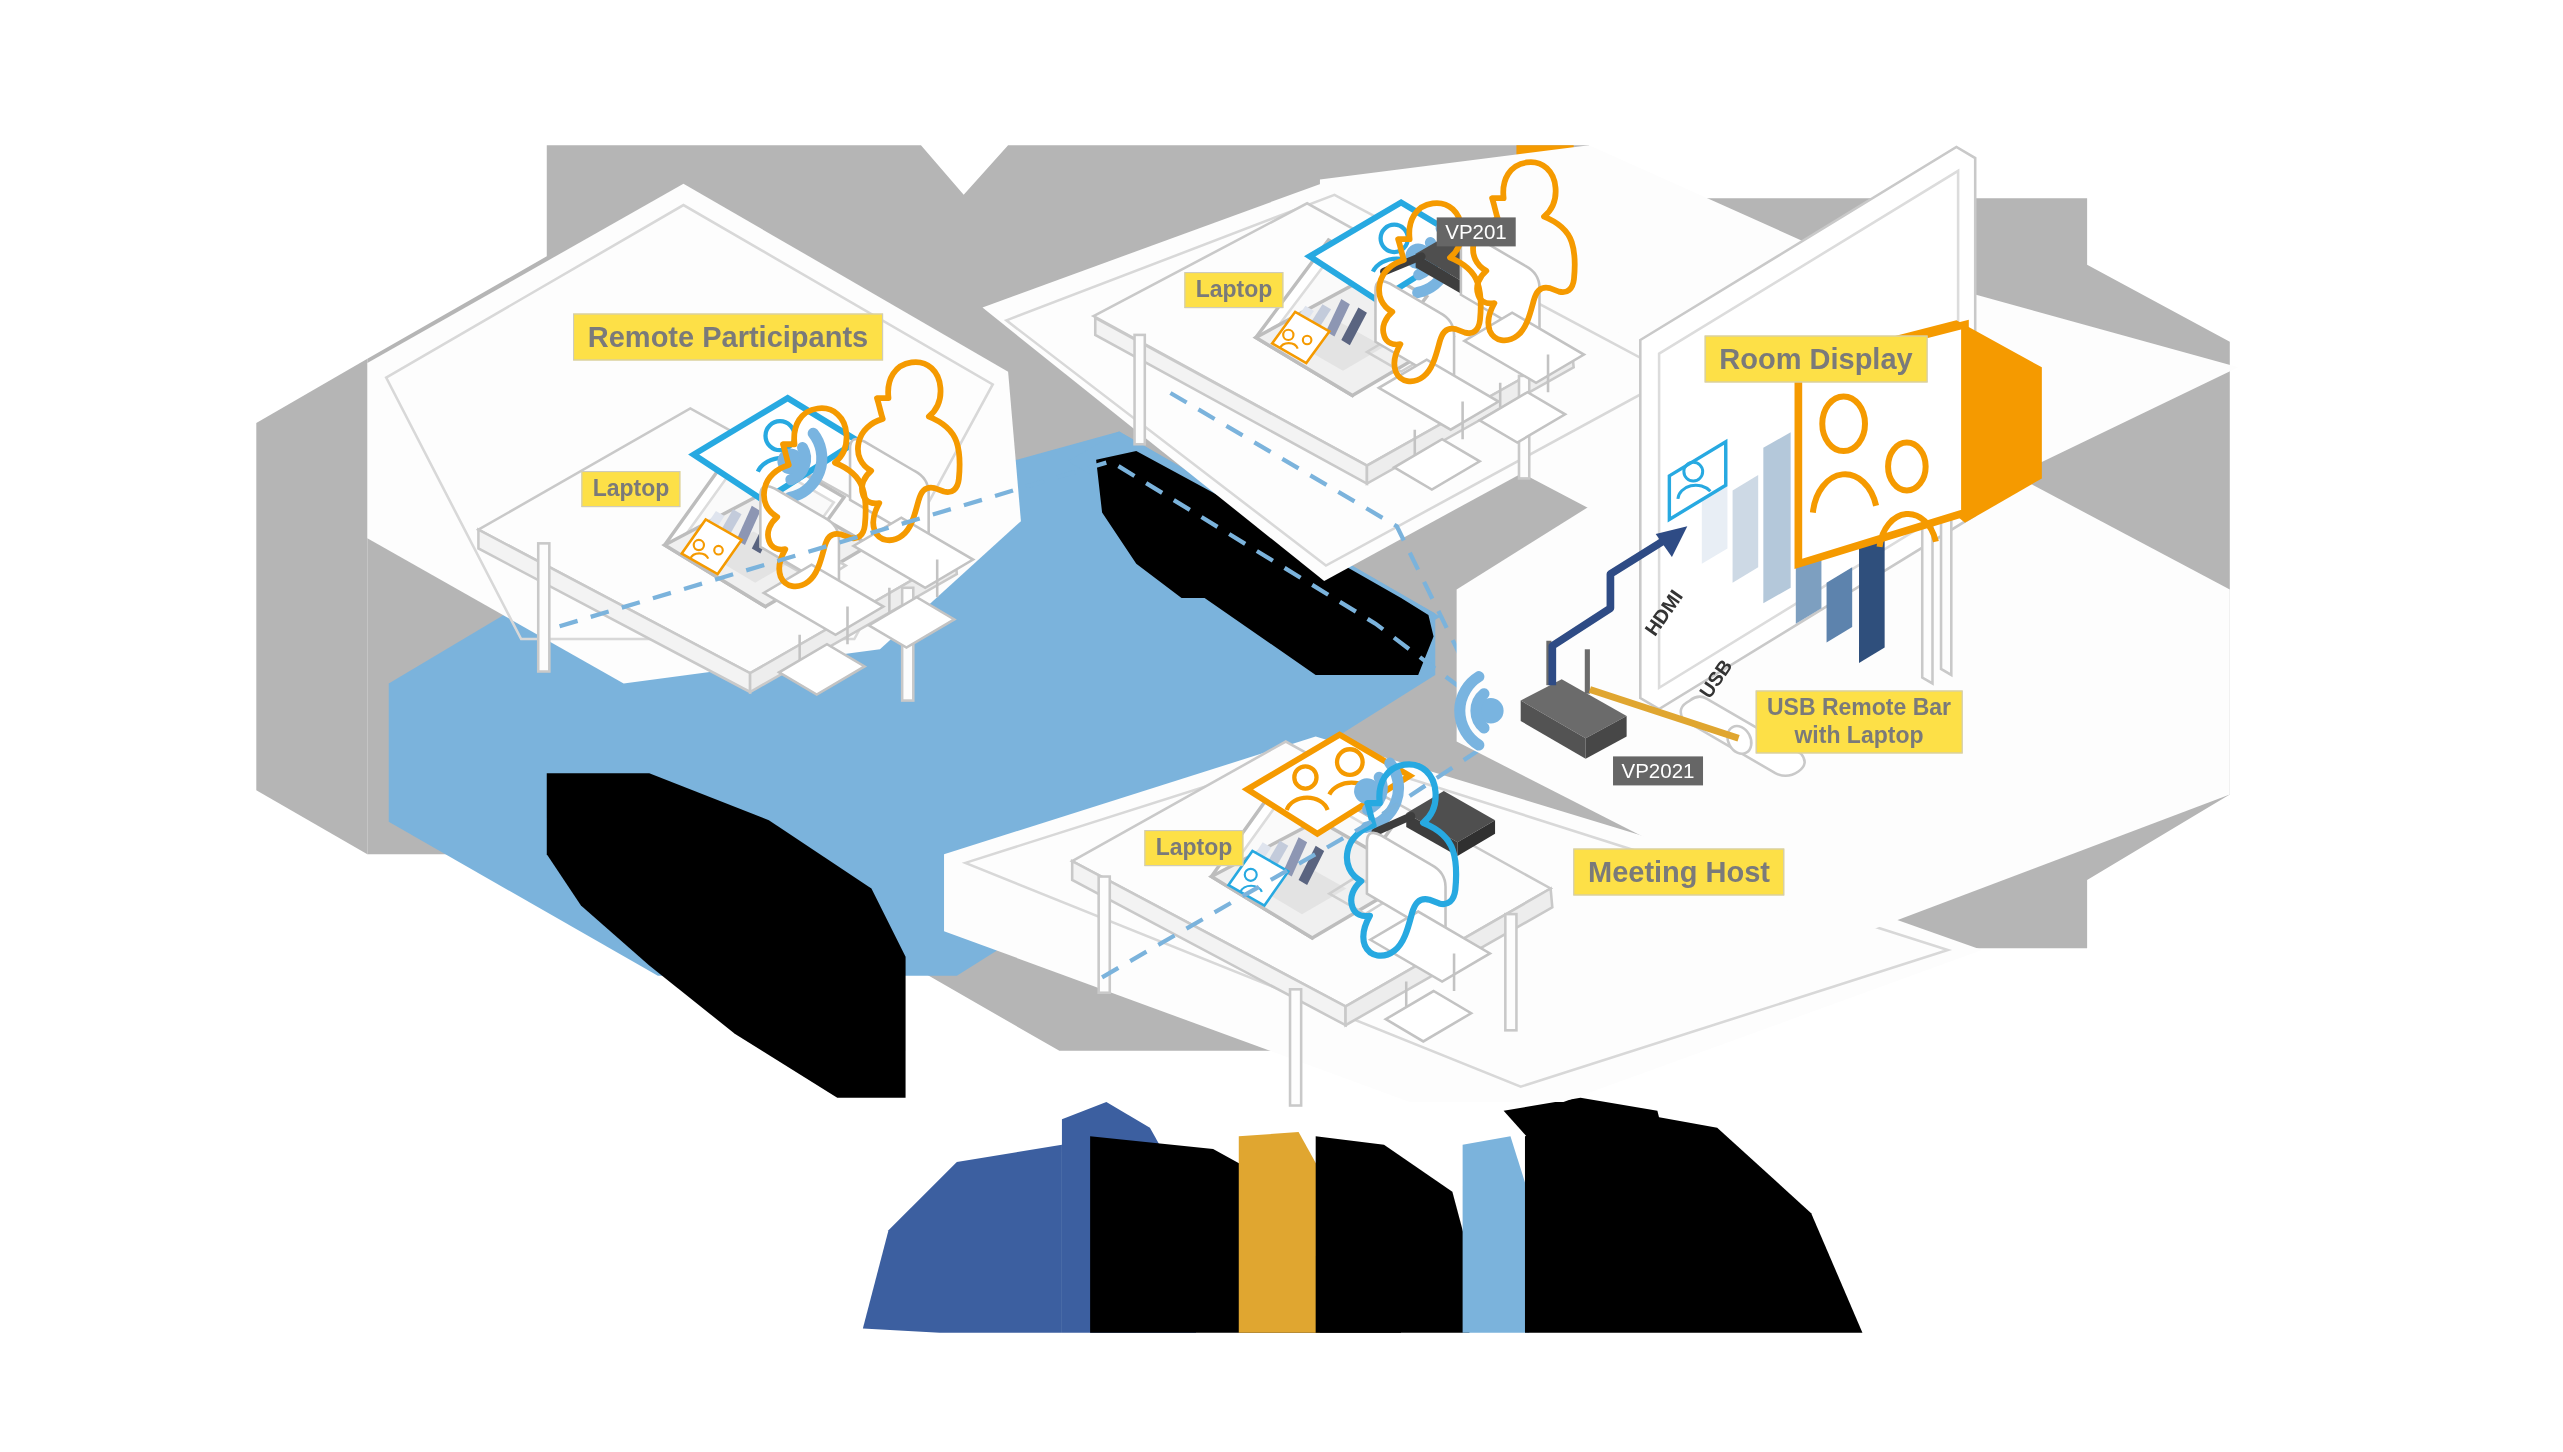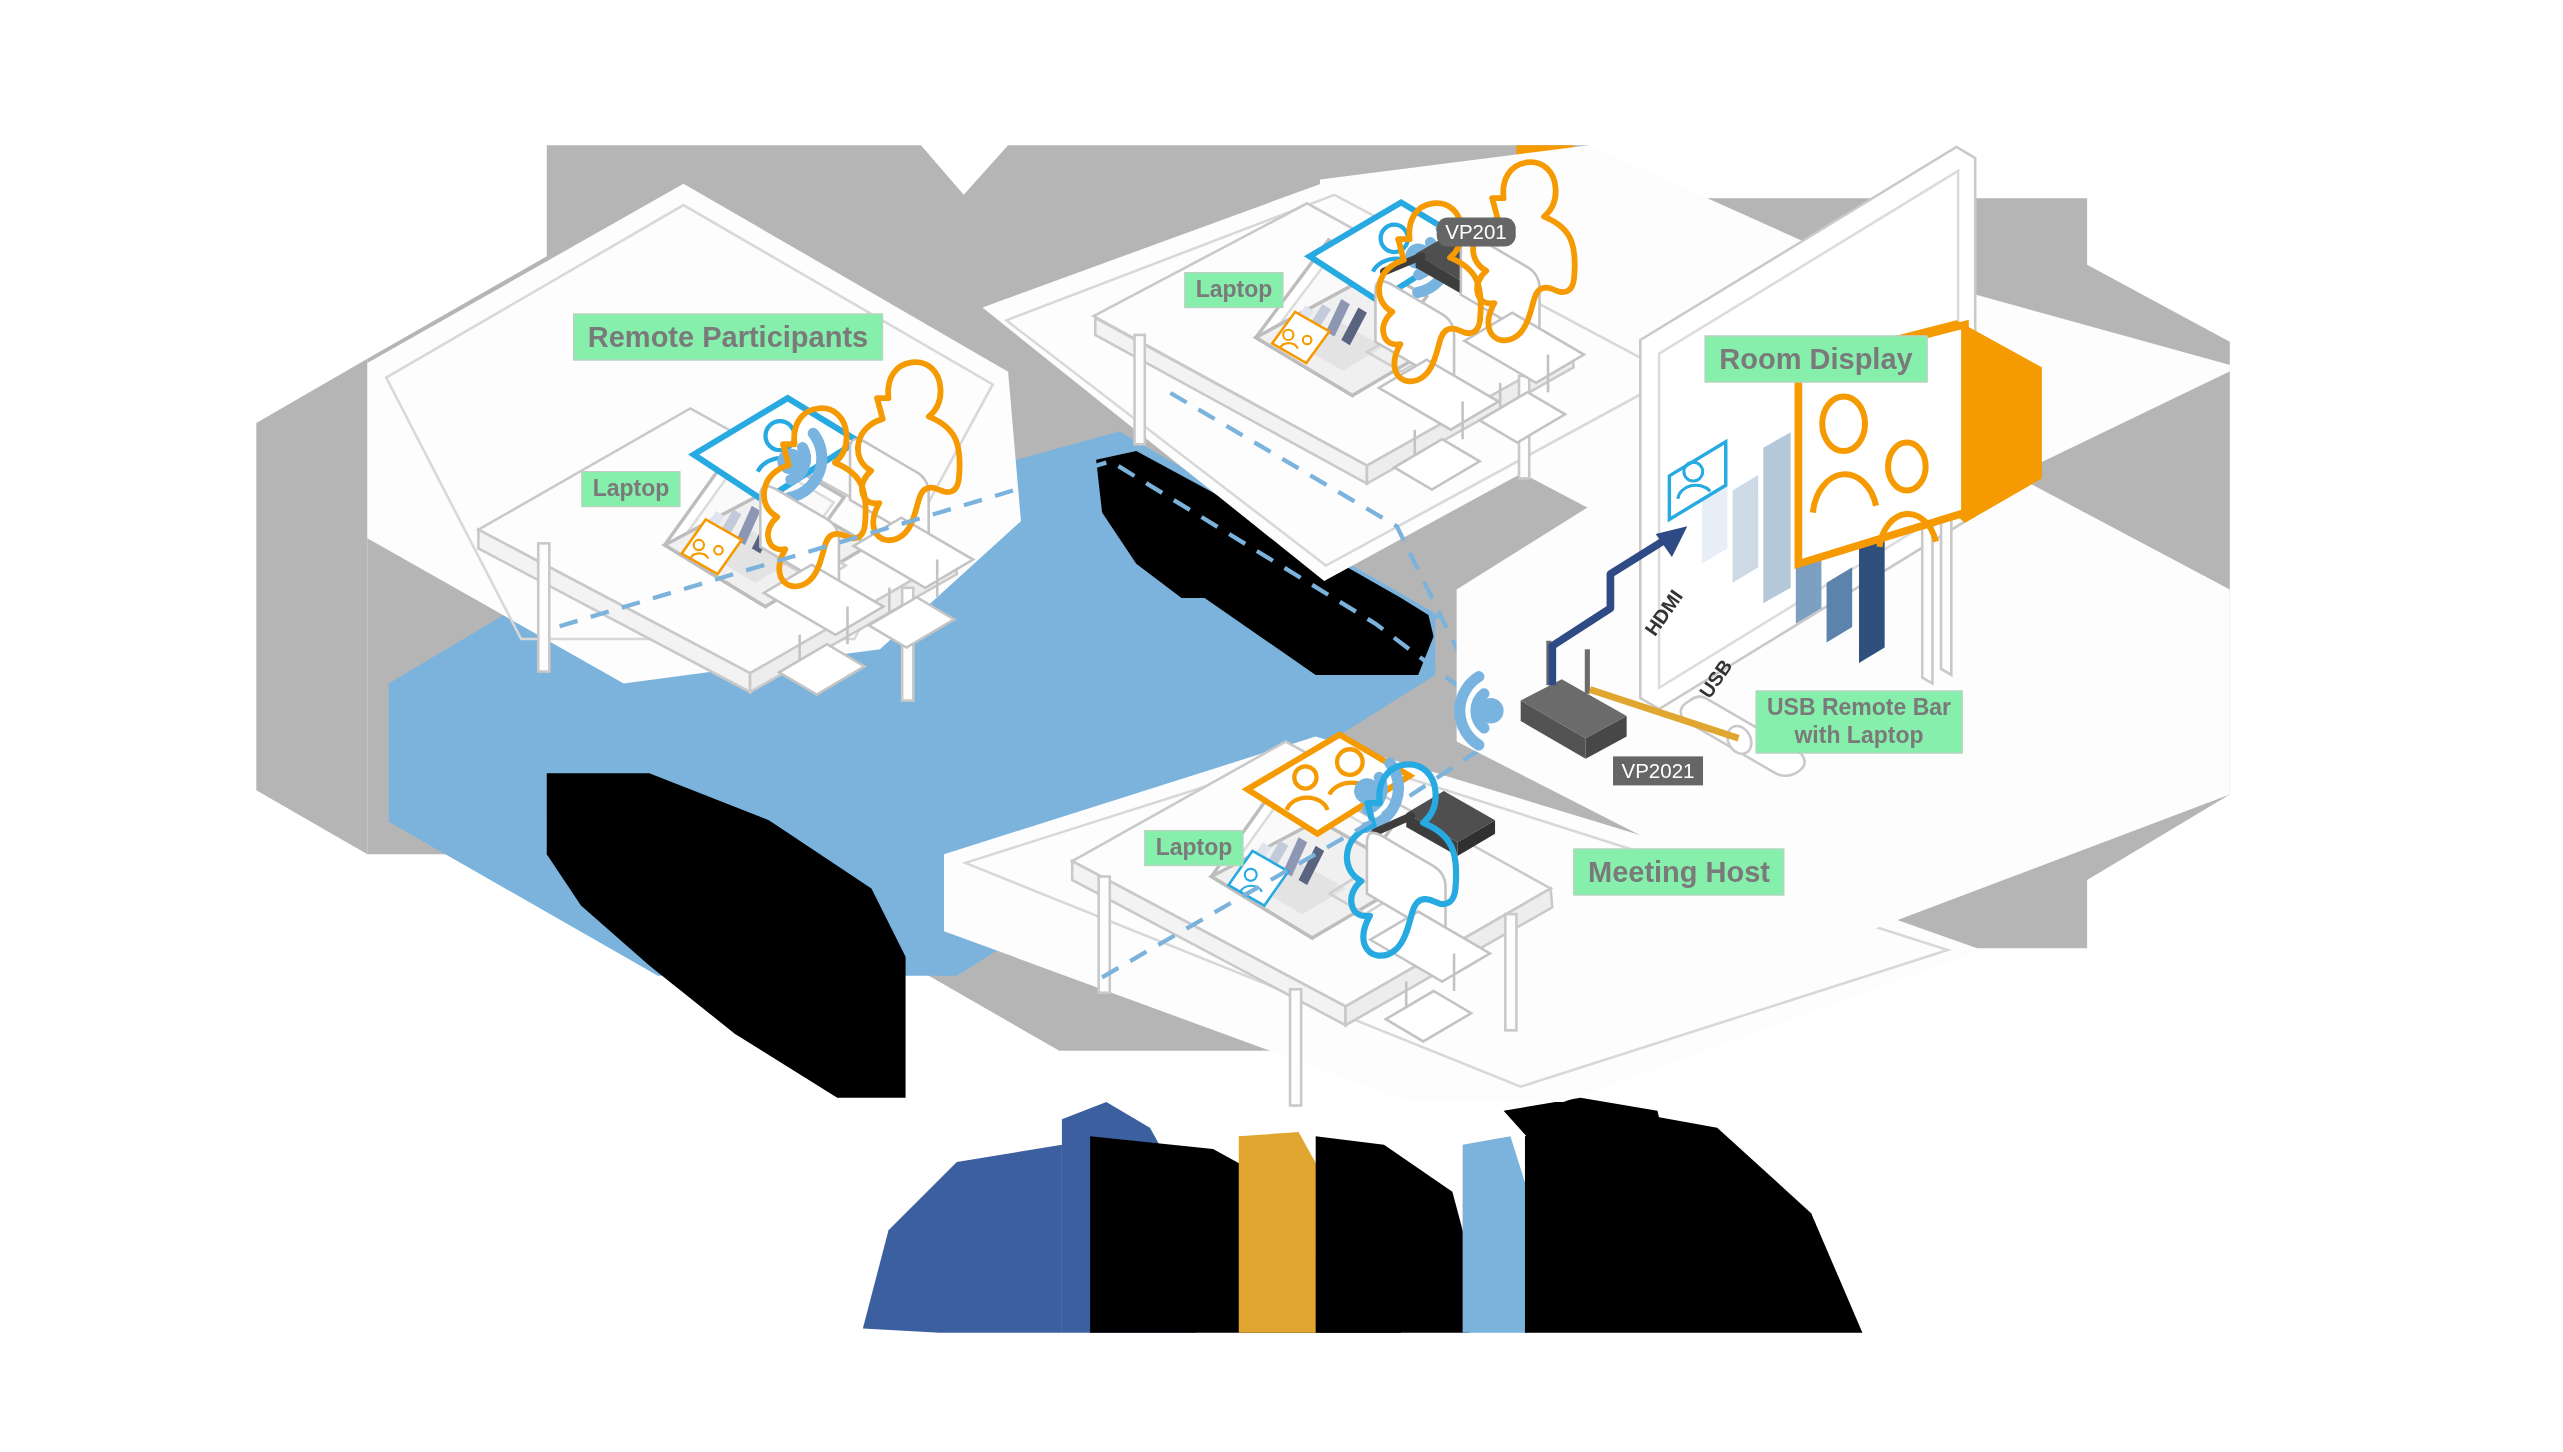--- a/index.html
+++ b/index.html
@@ -1,21 +1,21 @@
 <!DOCTYPE html>
 <html style="font-size:13.7px"><head>
 <meta charset="utf-8">
 <title>Wireless Presentation Deployment Diagram</title>
 <style>
   html,body{margin:0;padding:0;background:#ffffff;}
   body{width:2563px;height:1452px;overflow:hidden;font-family:"Liberation Sans",sans-serif;}
   #stage{position:relative;width:2563px;height:1452px;background:#fff;}
   #scene{position:absolute;inset:0;}
   .lbl{position:absolute;transform:translate(-50%,-50%);white-space:nowrap;}
-  .lbl-white{background:#86efac;border:1.7px solid #c9c9c9;color:#7a7a7a;font-weight:bold;}
+  .lbl-white{background:#fde047;border:1.7px solid #c9c9c9;color:#7a7a7a;font-weight:bold;}
   .lbl-dark{background:#666666;color:#ffffff;}
   .lbl-plain{background:#ffffff;color:#7a7a7a;font-weight:bold;}
   .lbl-big{font-size:29px;padding:6px 13.7px;}
   .lbl-mid{font-size:23px;padding:3.4px 10.3px;}
   .lbl-sm{font-size:20.5px;padding:2.6px 8.5px;}
   .lbl-two{line-height:1.18;text-align:center;}
 </style>
 </head>
 <body>
 
@@ -379,21 +379,21 @@
       </g>
     </g>
   </svg>
 
   <div class="lbl lbl-white lbl-big" style="left:728px;top:337px;">Remote Participants</div>
 
   <div class="lbl lbl-white lbl-mid" style="left:631px;top:489px;">Laptop</div>
 
   <div class="lbl lbl-white lbl-mid" style="left:1234px;top:290px;">Laptop</div>
 
-  <div class="lbl lbl-dark lbl-sm" style="left:1476px;top:232px;border-radius:11px;">VP201</div>
+  <div class="lbl lbl-dark lbl-sm" style="left:1476px;top:232px;">VP201</div>
 
   <div class="lbl lbl-white lbl-big" style="left:1816px;top:344px;margin-top:15px;">Room Display</div>
 
   <div class="lbl lbl-white lbl-mid lbl-two" style="left:1859px;top:722px;"><span>USB Remote Bar</span><br><span>with Laptop</span></div>
 
   <div class="lbl lbl-dark lbl-sm" style="left:1658px;top:771px;">VP2021</div>
 
   <div class="lbl lbl-white lbl-big" style="left:1659px;top:872px;margin-left:20px;">Meeting Host</div>
 
   <div class="lbl lbl-white lbl-mid" style="left:1194px;top:848px;">Laptop</div>

